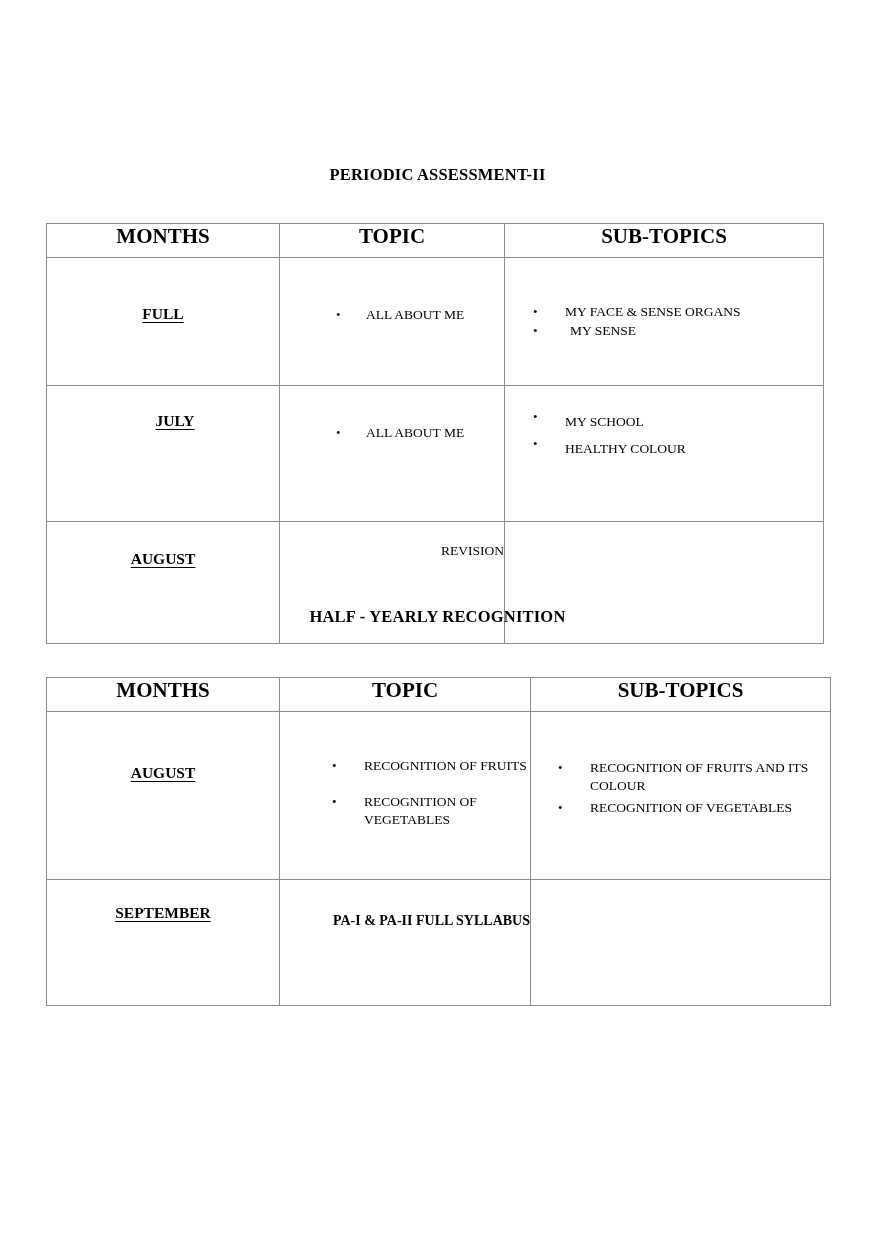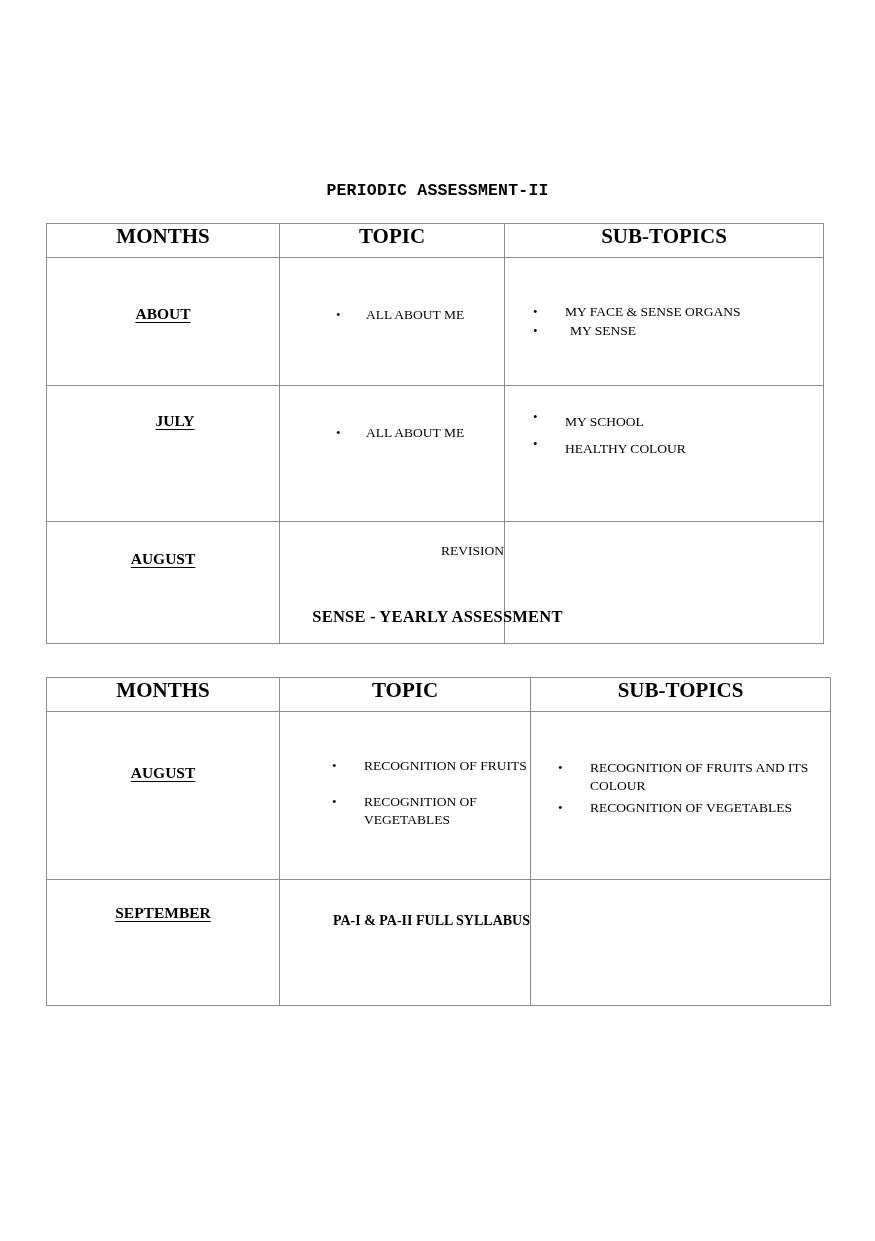--- a/index.html
+++ b/index.html
@@ -26,21 +26,21 @@
 
   
   .section-title {
     position: absolute;
     width: 100%;
     text-align: center;
     font-weight: bold;
     font-size: 16.5px;
     letter-spacing: 0.2px;
   }
-  #title-pa2 { top: 181px; font-family: Liberation Mono, monospace; }
+  #title-pa2 { top: 165px; }
   #title-half-yearly { top: 607px; }
 
   
   .doc-table {
     position: absolute;
     border-collapse: collapse;
     table-layout: fixed;
   }
   #table-pa2 {
     left: 46px;
@@ -180,21 +180,21 @@
       <tr>
         <th class="hdr">MONTHS</th>
         <th class="hdr">TOPIC</th>
         <th class="hdr">SUB-TOPICS</th>
       </tr>
     </thead>
     <tbody>
 
       <tr class="row-june">
         <td class="month-cell">
-          <span class="month-label">ABOUT</span>
+          <span class="month-label">FULL</span>
         </td>
         <td class="topic-june">
           <ul class="blist">
             <li>
               <span class="bullet">•</span>
               <span class="txt">ALL ABOUT ME</span>
             </li>
           </ul>
         </td>
         <td class="sub-june">
@@ -242,21 +242,21 @@
           <span class="month-label">AUGUST</span>
         </td>
         <td class="topic-august">
           <div class="plain">REVISION</div>
         </td>
         <td></td>
       </tr>
     </tbody>
   </table>
 
-  <div id="title-half-yearly" class="section-title">SENSE - YEARLY ASSESSMENT</div>
+  <div id="title-half-yearly" class="section-title">HALF - YEARLY RECOGNITION</div>
 
   <table id="table-half-yearly" class="doc-table">
     <colgroup>
       <col class="col-months">
         <col class="col-topic">
         <col class="col-sub">
     </colgroup>
     <thead>
       <tr>
         <th class="hdr">MONTHS</th>

